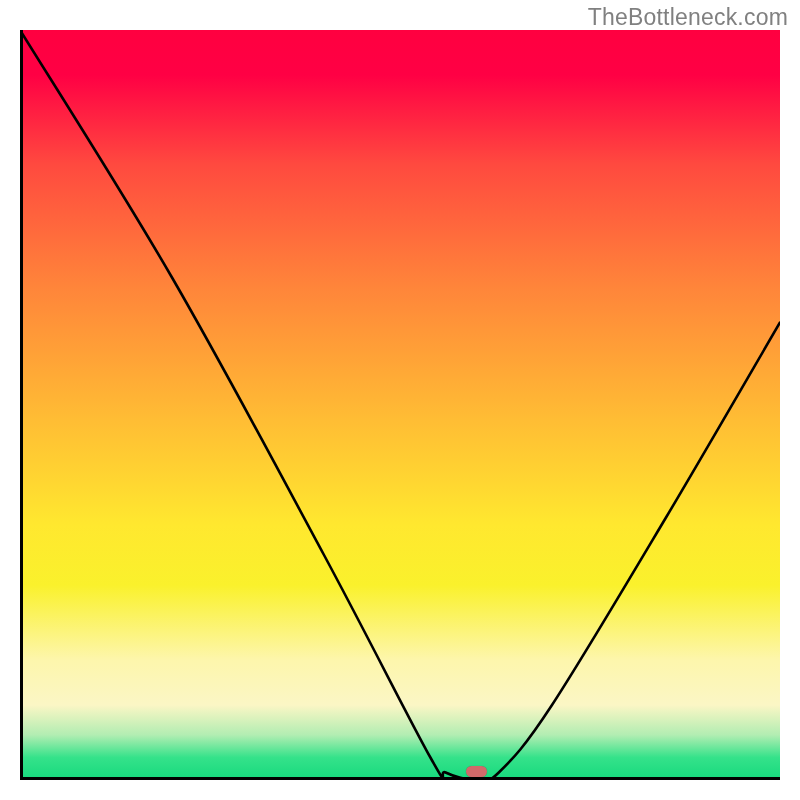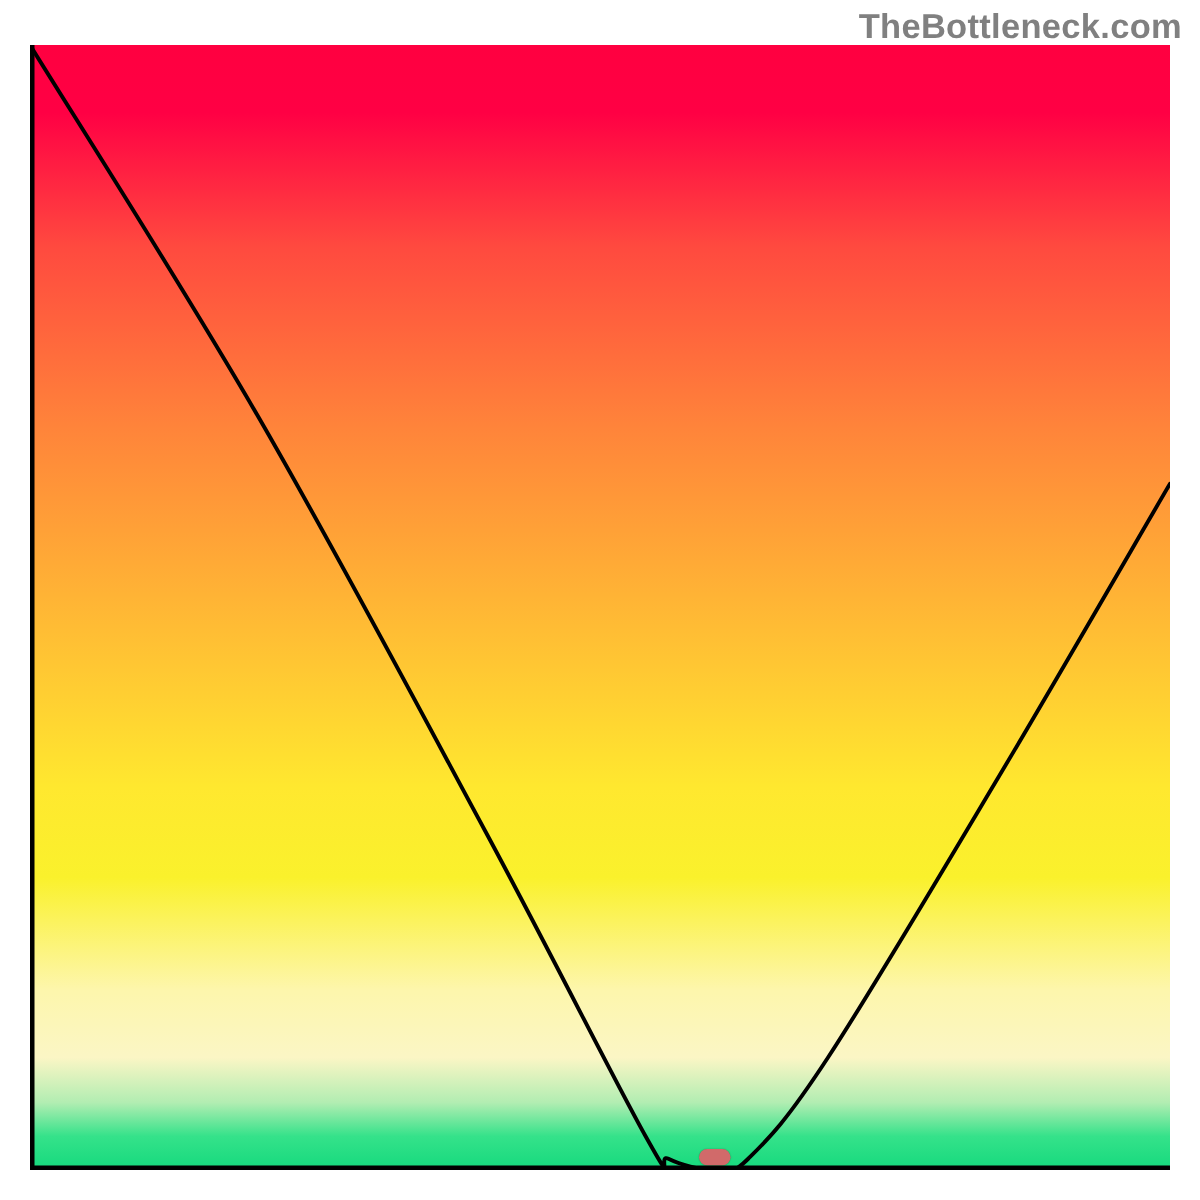--- a/index.html
+++ b/index.html
@@ -14,21 +14,21 @@
     position: relative;
     width: 800px;
     height: 800px;
   }
   .watermark {
     position: absolute;
     top: 4px;
     right: 12px;
     font-family: Arial, Helvetica, sans-serif;
     font-size: 23px;
-    font-weight: 700;
+    font-weight: 400;
     color: #808080;
     letter-spacing: 0.2px;
     z-index: 30;
   }
   .plot-area {
     position: absolute;
     left: 20px;
     top: 30px;
     width: 760px;
     height: 750px;

